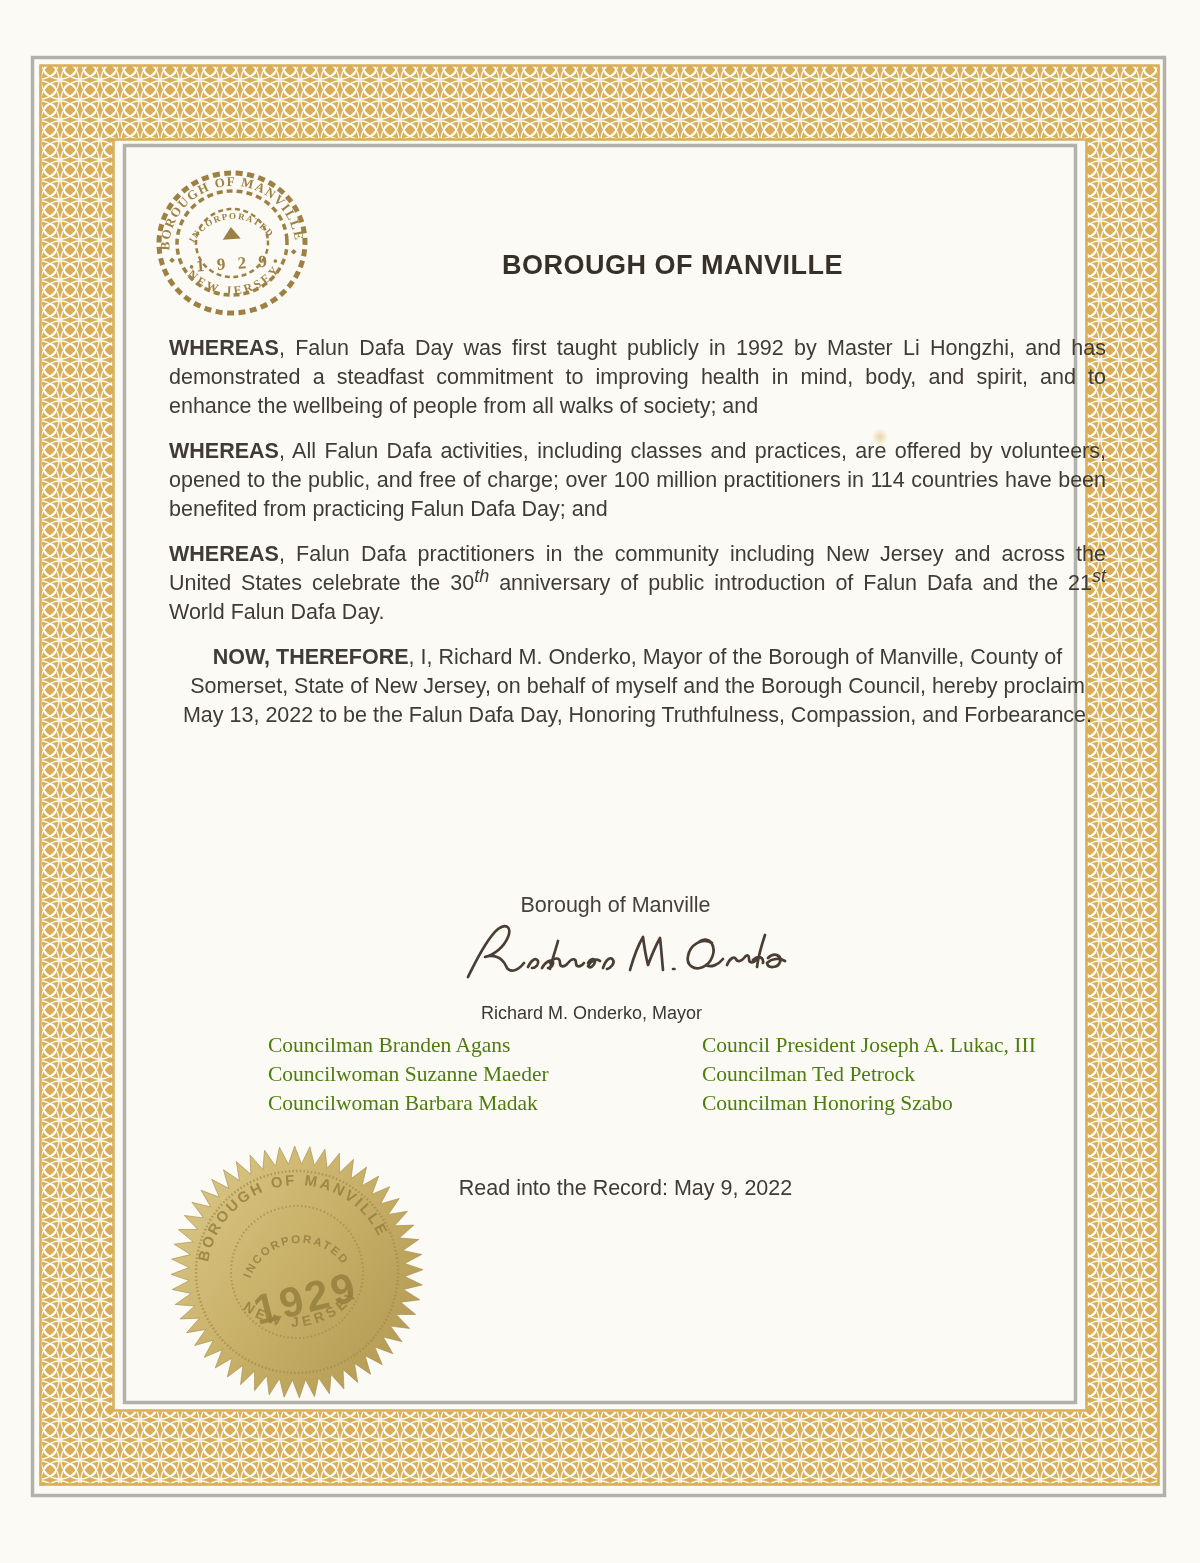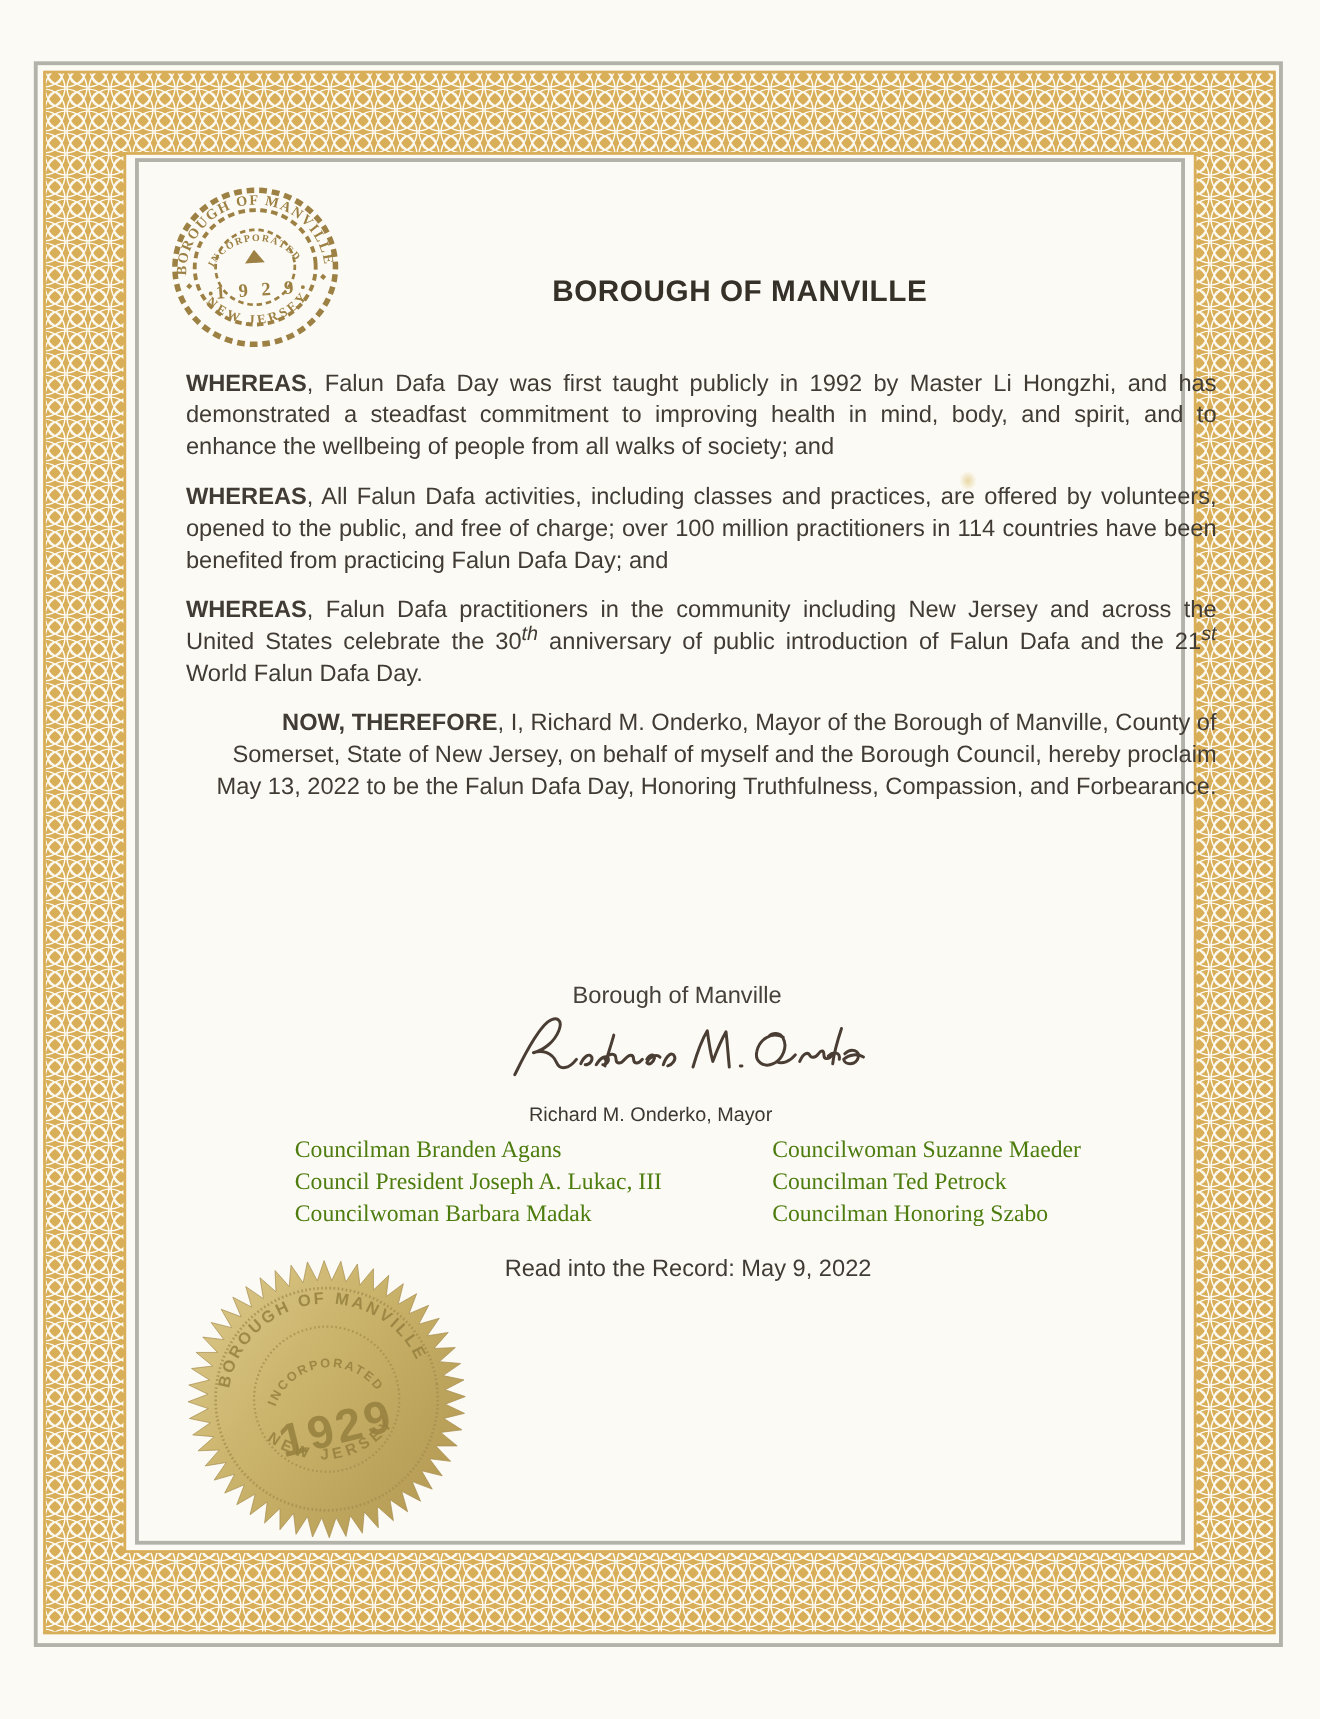--- a/index.html
+++ b/index.html
@@ -35,34 +35,34 @@
   .title-line{
     position:absolute;left:127px;width:937px;
     text-align:center;font-weight:bold;font-size:27px;
     letter-spacing:.5px;color:#353028;white-space:nowrap;
   }
   .title-1{top:250px;transform:translateX(77px);}
   .title-2{top:284px;transform:translateX(5px);}
 
   .body-block{position:absolute;left:127px;top:334px;width:937px;padding-left:42px;}
   .para{font-size:21.5px;line-height:29px;margin:0 0 16px 0;text-align:justify;color:#403b34;}
-  .para.no-justify{text-align:right;}
+  .para.no-justify{text-align:center;}
   .lead{font-weight:bold;}
   .sup{font-size:18px;vertical-align:super;line-height:0;font-style:italic;}
 
   .org-line{position:absolute;left:127px;top:893px;width:937px;text-align:center;
     transform:translateX(20px);font-size:21.5px;color:#45403a;}
   .sig-svg{position:absolute;left:450px;top:913px;}
   .sig-stroke{fill:none;stroke:#4a3d34;stroke-width:2.7;stroke-linecap:round;stroke-linejoin:round;}
   .mayor-line{position:absolute;left:127px;top:1003px;width:937px;text-align:center;
     transform:translateX(-4px);font-size:18px;color:#3c3731;}
 
   .council{position:absolute;left:268px;top:1031px;width:770px;
     display:grid;grid-template-columns:434px auto;font-size:21.5px;line-height:29px;color:#4d7c0f;font-family:Liberation Serif, serif;}
-  .record-line{position:absolute;left:127px;top:1141px;width:937px;text-align:center;
+  .record-line{position:absolute;left:127px;top:1176px;width:937px;text-align:center;
     transform:translateX(30px);font-size:21.5px;color:#403b34;}
 
   .seal-svg{position:absolute;left:169px;top:1144px;}
   .seal-text{fill:var(--seal-ink);opacity:.85;font-family:"Liberation Sans",sans-serif;font-weight:bold;}
 
   .smudge{position:absolute;left:872px;top:428px;width:16px;height:18px;
     background:radial-gradient(ellipse at center, rgba(216,186,98,.55), rgba(216,186,98,0) 70%);}
 </style>
 </head>
 <body>
@@ -151,22 +151,22 @@
       <path d="M262,30 C252,24 240,32 238,43 C236,52 244,58 253,54 C262,50 266,38 262,31 C259,25 252,26 249,29 M256,52 C261,55 268,52 273,46"></path>
       <path d="M277,52 C280,45 284,43 286,46 C287,49 291,49 294,45 C297,41 299,42 299,46 C299,50 303,51 307,46"></path>
       <path d="M315,22 C311,34 308,46 307,54 M303,47 C308,42 314,44 313,50 M318,45 C324,39 332,42 330,49 C328,55 318,56 317,50 C322,45 330,45 335,48"></path>
     </g>
   </svg>
 
   <div class="mayor-line">Richard M. Onderko, Mayor</div>
 
   <div class="council">
     <span>Councilman Branden Agans</span>
+    <span>Council President Joseph A. Lukac, III</span>
     <span>Councilwoman Suzanne Maeder</span>
-    <span>Council President Joseph A. Lukac, III</span>
     <span>Councilman Ted Petrock</span>
     <span>Councilwoman Barbara Madak</span>
     <span>Councilman Honoring Szabo</span>
   </div>
 
   <div class="record-line">Read into the Record: May 9, 2022</div>
 
   <svg class="seal-svg" width="256" height="256" viewBox="-128 -128 256 256">
     <defs>
       <linearGradient id="sealGrad" x1="0" y1="0" x2="1" y2="1">

